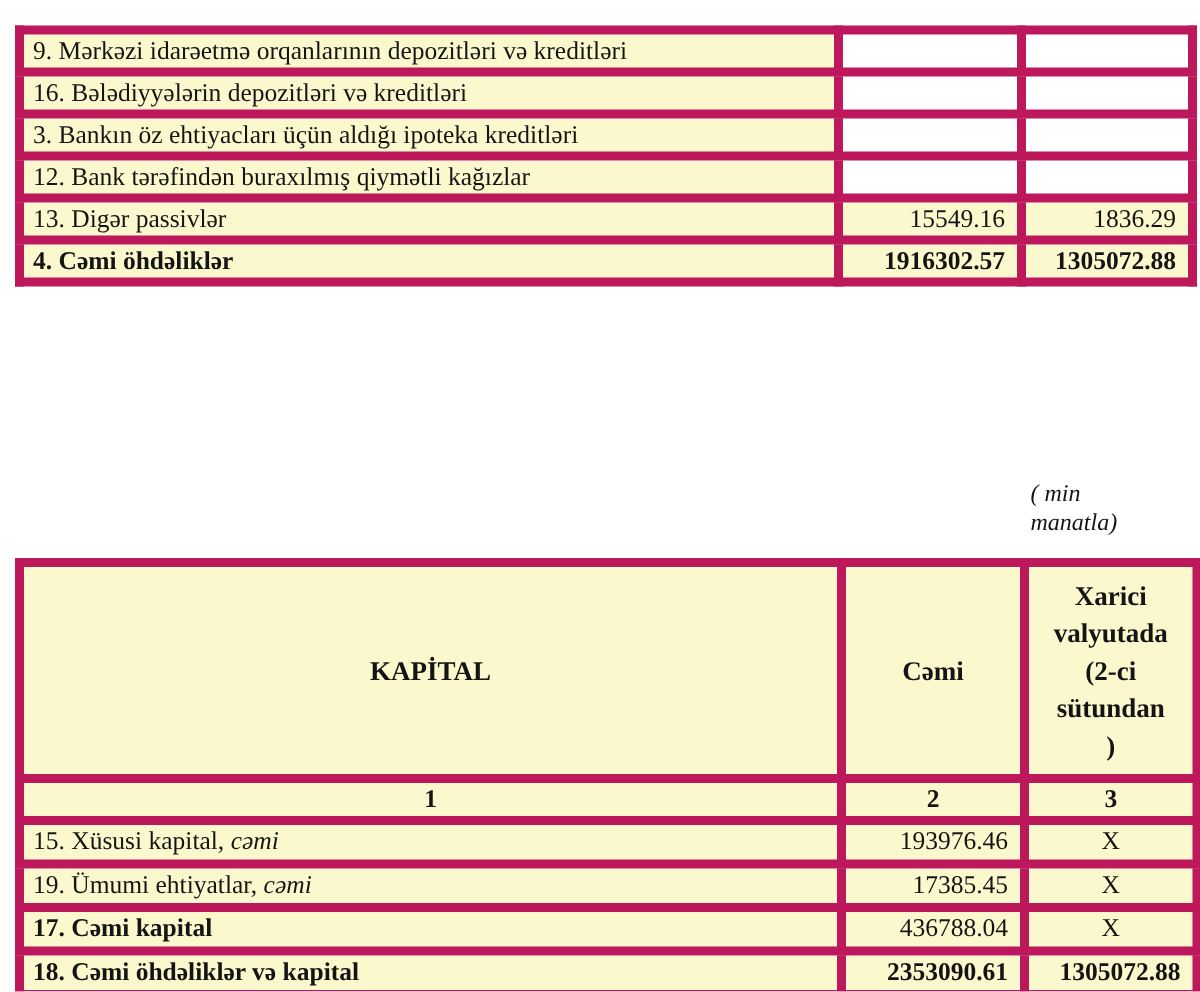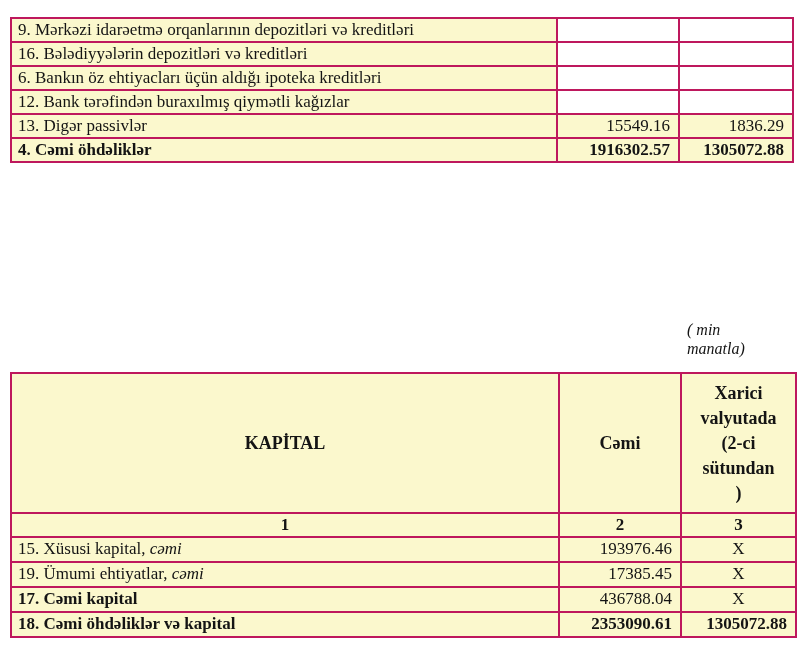--- a/index.html
+++ b/index.html
@@ -11,21 +11,21 @@
     font-family: "Liberation Serif", serif;
     color: #141414;
     overflow: hidden;
   }
   table.tbl {
     position: absolute;
     border-collapse: collapse;
     table-layout: fixed;
   }
   table.tbl td {
-    border: 2px solid #be185d;
+    border: 6px solid #be185d;
     vertical-align: middle;
     overflow: hidden;
     font-size: 17px;
     line-height: 1.15;
   }
   
   .tbl-liab { left: 10px; top: 17px; width: 782px; }
   .tbl-liab td { height: 22px; }
   .cell-yellow { background: #fbf8cd; }
   .cell-white  { background: #ffffff; }
@@ -83,21 +83,21 @@
         <td class="label-cell cell-yellow">9. Mərkəzi idarəetmə orqanlarının depozitləri və kreditləri</td>
         <td class="num-cell cell-white"></td>
         <td class="num-cell cell-white"></td>
       </tr>
       <tr>
         <td class="label-cell cell-yellow">16. Bələdiyyələrin depozitləri və kreditləri</td>
         <td class="num-cell cell-white"></td>
         <td class="num-cell cell-white"></td>
       </tr>
       <tr>
-        <td class="label-cell cell-yellow">6. Bankın öz ehtiyacları üçün aldığı ipoteka kreditləri</td>
+        <td class="label-cell cell-yellow">3. Bankın öz ehtiyacları üçün aldığı ipoteka kreditləri</td>
         <td class="num-cell cell-white"></td>
         <td class="num-cell cell-white"></td>
       </tr>
       <tr>
         <td class="label-cell cell-yellow">12. Bank tərəfindən buraxılmış qiymətli kağızlar</td>
         <td class="num-cell cell-white"></td>
         <td class="num-cell cell-white"></td>
       </tr>
       <tr>
         <td class="label-cell cell-yellow">13. Digər passivlər</td>

